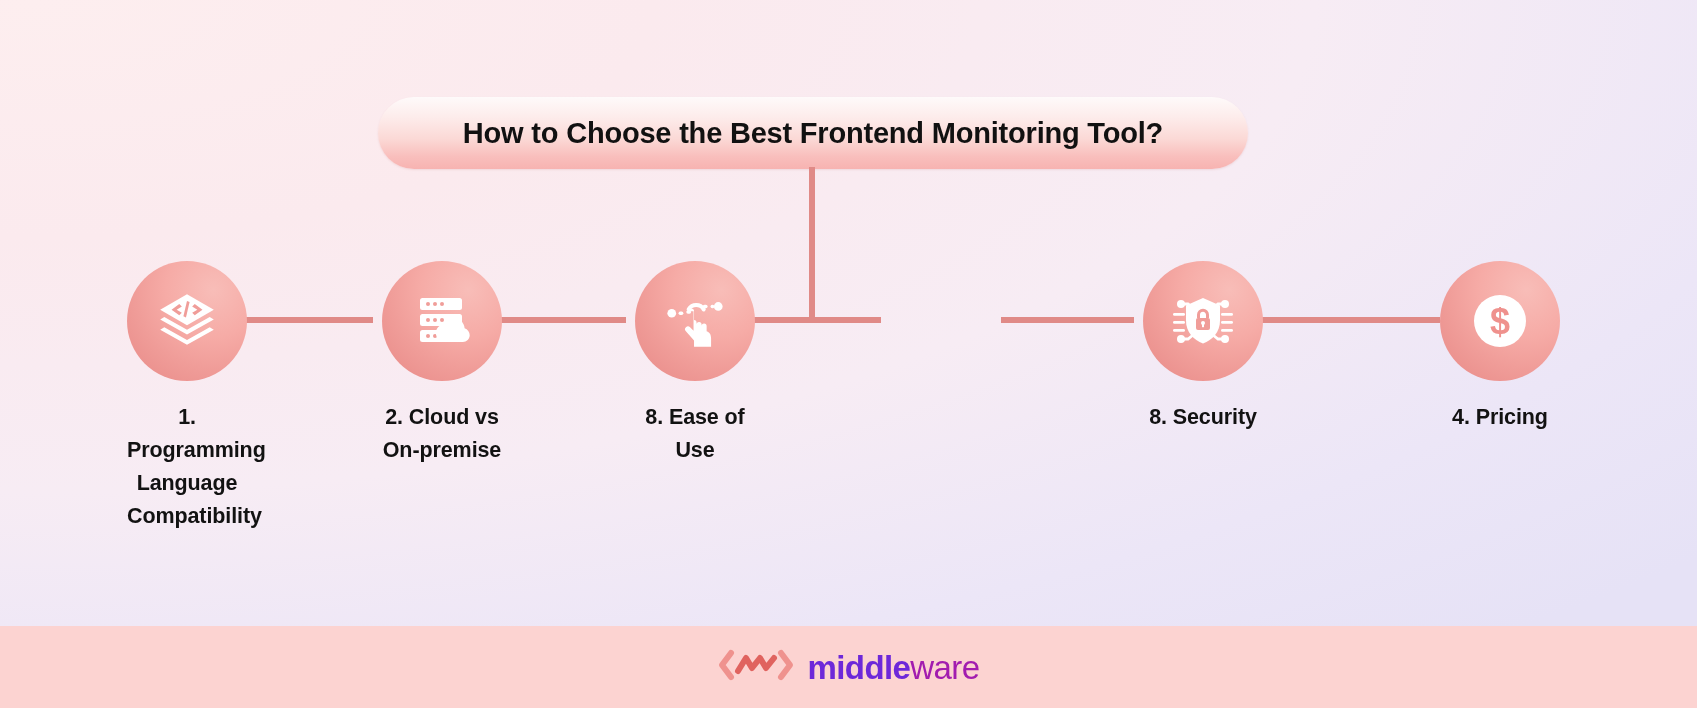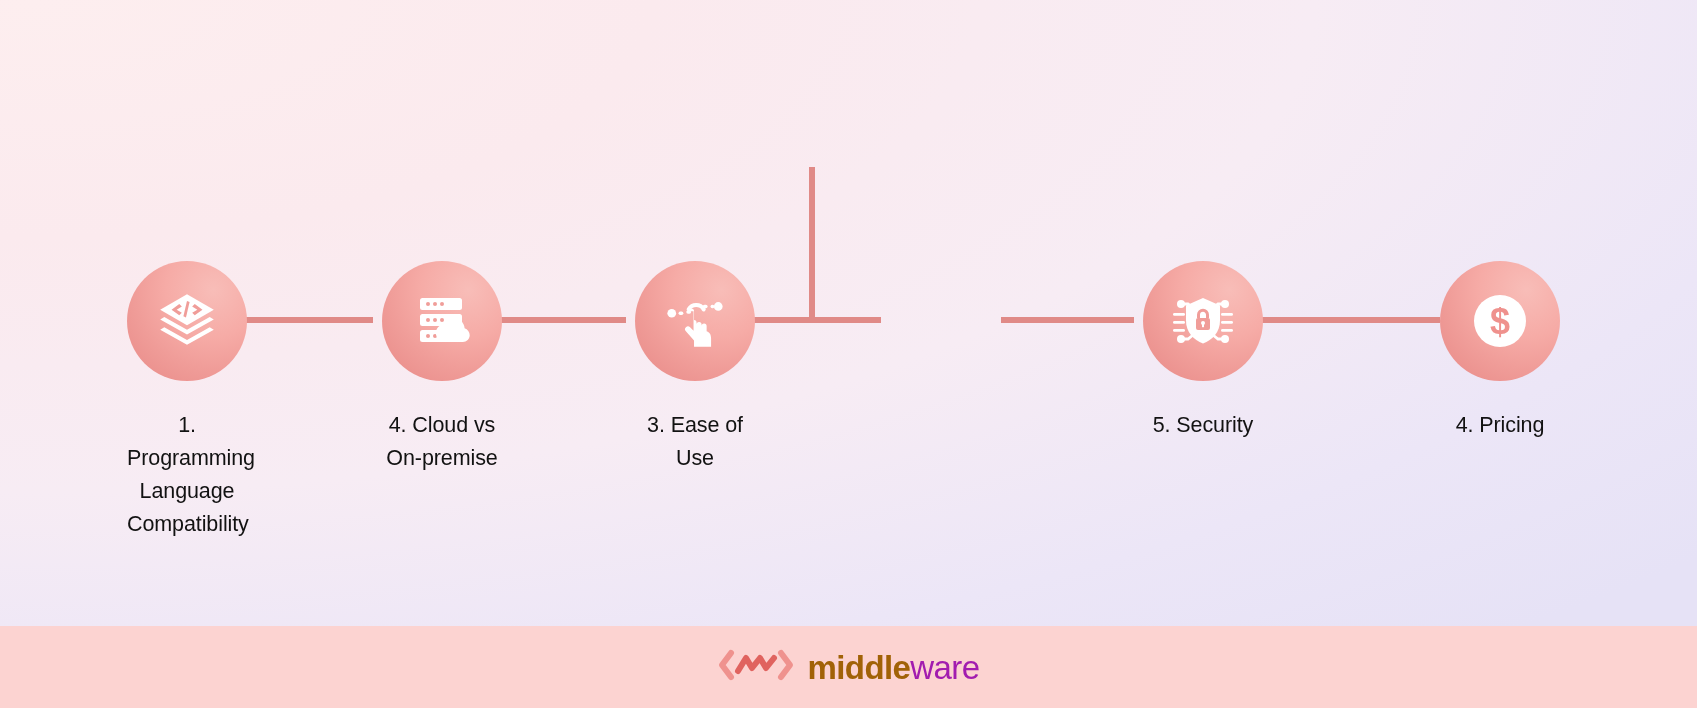--- a/index.html
+++ b/index.html
@@ -75,25 +75,25 @@
     border-radius: 50%;
     background:
       radial-gradient(circle at 72% 24%, #f8bdb8 0%, #f6aba6 38%, #f09d99 62%, #ea8f8c 88%, #e78a87 100%);
     display: flex;
     align-items: center;
     justify-content: center;
     z-index: 2;
   }
   .circle svg { display: block; }
   .node-label {
-    margin-top: 28px;
+    margin-top: 20px;
     font-size: 21.5px;
     line-height: 33px;
     color: #121212;
-    font-weight: 400;
+    font-weight: 700;
     letter-spacing: -0.1px;
     white-space: pre-line;
   }
 
   
   .footer {
     position: absolute;
     left: 0;
     top: 626px;
     width: 1697px;
@@ -103,28 +103,31 @@
     align-items: center;
     justify-content: center;
     gap: 14px;
   }
   .logo-mark { display: block; }
   .logo-text {
     font-size: 33px;
     letter-spacing: -0.6px;
     line-height: 1;
   }
-  .logo-bold { font-weight: 700; color: #a16207; }
+  .logo-bold { font-weight: 700; color: #6d28d9; }
   .logo-light { font-weight: 400; color: #a21caf; }
 </style>
 </head>
 <body>
 
 <div id="infographic">
 
+  <div class="title-pill">
+    <span class="title-text">How to Choose the Best Frontend Monitoring Tool?</span>
+  </div>
 
   <div class="v-connector"></div>
 
   <div class="h-connector" style="left:238px;width:135px;"></div>
   <div class="h-connector" style="left:493px;width:133px;"></div>
   <div class="h-connector" style="left:746px;width:135px;"></div>
   <div class="h-connector" style="left:1001px;width:133px;"></div>
   <div class="h-connector" style="left:1254px;width:186px;"></div>
 
   <div class="node" style="left:127px;">
@@ -157,40 +160,40 @@
           <circle cx="32" cy="15" r="2" fill="#f09d99"></circle>
           <circle cx="18" cy="31" r="2" fill="#f09d99"></circle>
           <circle cx="25" cy="31" r="2" fill="#f09d99"></circle>
           <circle cx="32" cy="31" r="2" fill="#f09d99"></circle>
           <circle cx="18" cy="47" r="2" fill="#f09d99"></circle>
           <circle cx="25" cy="47" r="2" fill="#f09d99"></circle>
           <path d="M40 56 C34.5 56 30.5 52 30.5 47 C30.5 42.3 34.2 38.4 38.9 38.1 C40.6 34.3 44.4 31.7 48.8 31.7 C54.6 31.7 59.4 36.3 59.8 42 C62.9 43 65 45.9 65 49.2 C65 53 61.9 56 58 56 Z" transform="translate(-4,-2) scale(0.98)"></path>
         </svg>
       </span>
     </div>
-    <div class="node-label">4. Cloud vs
+    <div class="node-label">2. Cloud vs
 On-premise</div>
   </div>
 
   <div class="node" style="left:635px;">
     <div class="circle">
       <span>
         <svg width="62" height="62" viewBox="0 0 64 64" fill="#ffffff" aria-hidden="true">
           <circle cx="8" cy="24" r="4.5"></circle>
           <circle cx="56" cy="17" r="4.5"></circle>
           <rect x="15" y="22.2" width="5" height="3.6" rx="1.8"></rect>
           <rect x="23" y="21" width="5" height="3.6" rx="1.8"></rect>
           <rect x="40" y="15.2" width="5" height="3.6" rx="1.8"></rect>
           <rect x="48" y="15.2" width="4" height="3.6" rx="1.8"></rect>
           <path d="M25.5 20 A9 9 0 0 1 41 20" stroke="#ffffff" stroke-width="4.2" fill="none" stroke-linecap="round"></path>
           <path d="M29.5 22 v20 l-3.6 -3.6 a3 3 0 0 0 -4.3 4.2 l8.4 9.6 v6.4 h17.6 v-8.2 c0 -4 -1 -6.6 -4.6 -7.8 v-5.4 a2.6 2.6 0 0 0 -5.2 0 v-1.6 a2.6 2.6 0 0 0 -5.2 0 v-2.1 a2.6 2.6 0 0 0 -2.6 -2.6 v-9 a2.9 2.9 0 0 0 -5.8 0 z" transform="translate(1,0)"></path>
         </svg>
       </span>
     </div>
-    <div class="node-label">3. Ease of Use</div>
+    <div class="node-label">8. Ease of Use</div>
   </div>
 
 
   <div class="node" style="left:1143px;">
     <div class="circle">
       <span>
         <svg width="64" height="64" viewBox="0 0 64 64" fill="#ffffff" aria-hidden="true">
           <path d="M32 9 L49 16.5 v15 c0 11.5 -7.5 19.5 -17 23 c-9.5 -3.5 -17 -11.5 -17 -23 v-15 z"></path>
           <rect x="25" y="29" width="14" height="12" rx="2" fill="#f09d99"></rect>
           <path d="M27.5 29 v-3.2 a4.5 4.5 0 0 1 9 0 v3.2" stroke="#f09d99" stroke-width="3" fill="none"></path>
@@ -206,21 +209,21 @@
           <path d="M54 50 h-7 l-5 -4" stroke="#ffffff" stroke-width="2.8" fill="none"></path>
           <rect x="2" y="24" width="12" height="2.8" rx="1.4"></rect>
           <rect x="2" y="32" width="12" height="2.8" rx="1.4"></rect>
           <rect x="2" y="40" width="12" height="2.8" rx="1.4"></rect>
           <rect x="50" y="24" width="12" height="2.8" rx="1.4"></rect>
           <rect x="50" y="32" width="12" height="2.8" rx="1.4"></rect>
           <rect x="50" y="40" width="12" height="2.8" rx="1.4"></rect>
         </svg>
       </span>
     </div>
-    <div class="node-label">5. Security</div>
+    <div class="node-label">8. Security</div>
   </div>
 
   <div class="node" style="left:1440px;">
     <div class="circle">
       <span>
         <svg width="64" height="64" viewBox="0 0 64 64" aria-hidden="true">
           <circle cx="32" cy="32" r="26" fill="#ffffff"></circle>
           <text x="32" y="45" font-family="'Liberation Sans', sans-serif" font-size="36" font-weight="700" fill="#ef918d" text-anchor="middle">$</text>
         </svg>
       </span>

